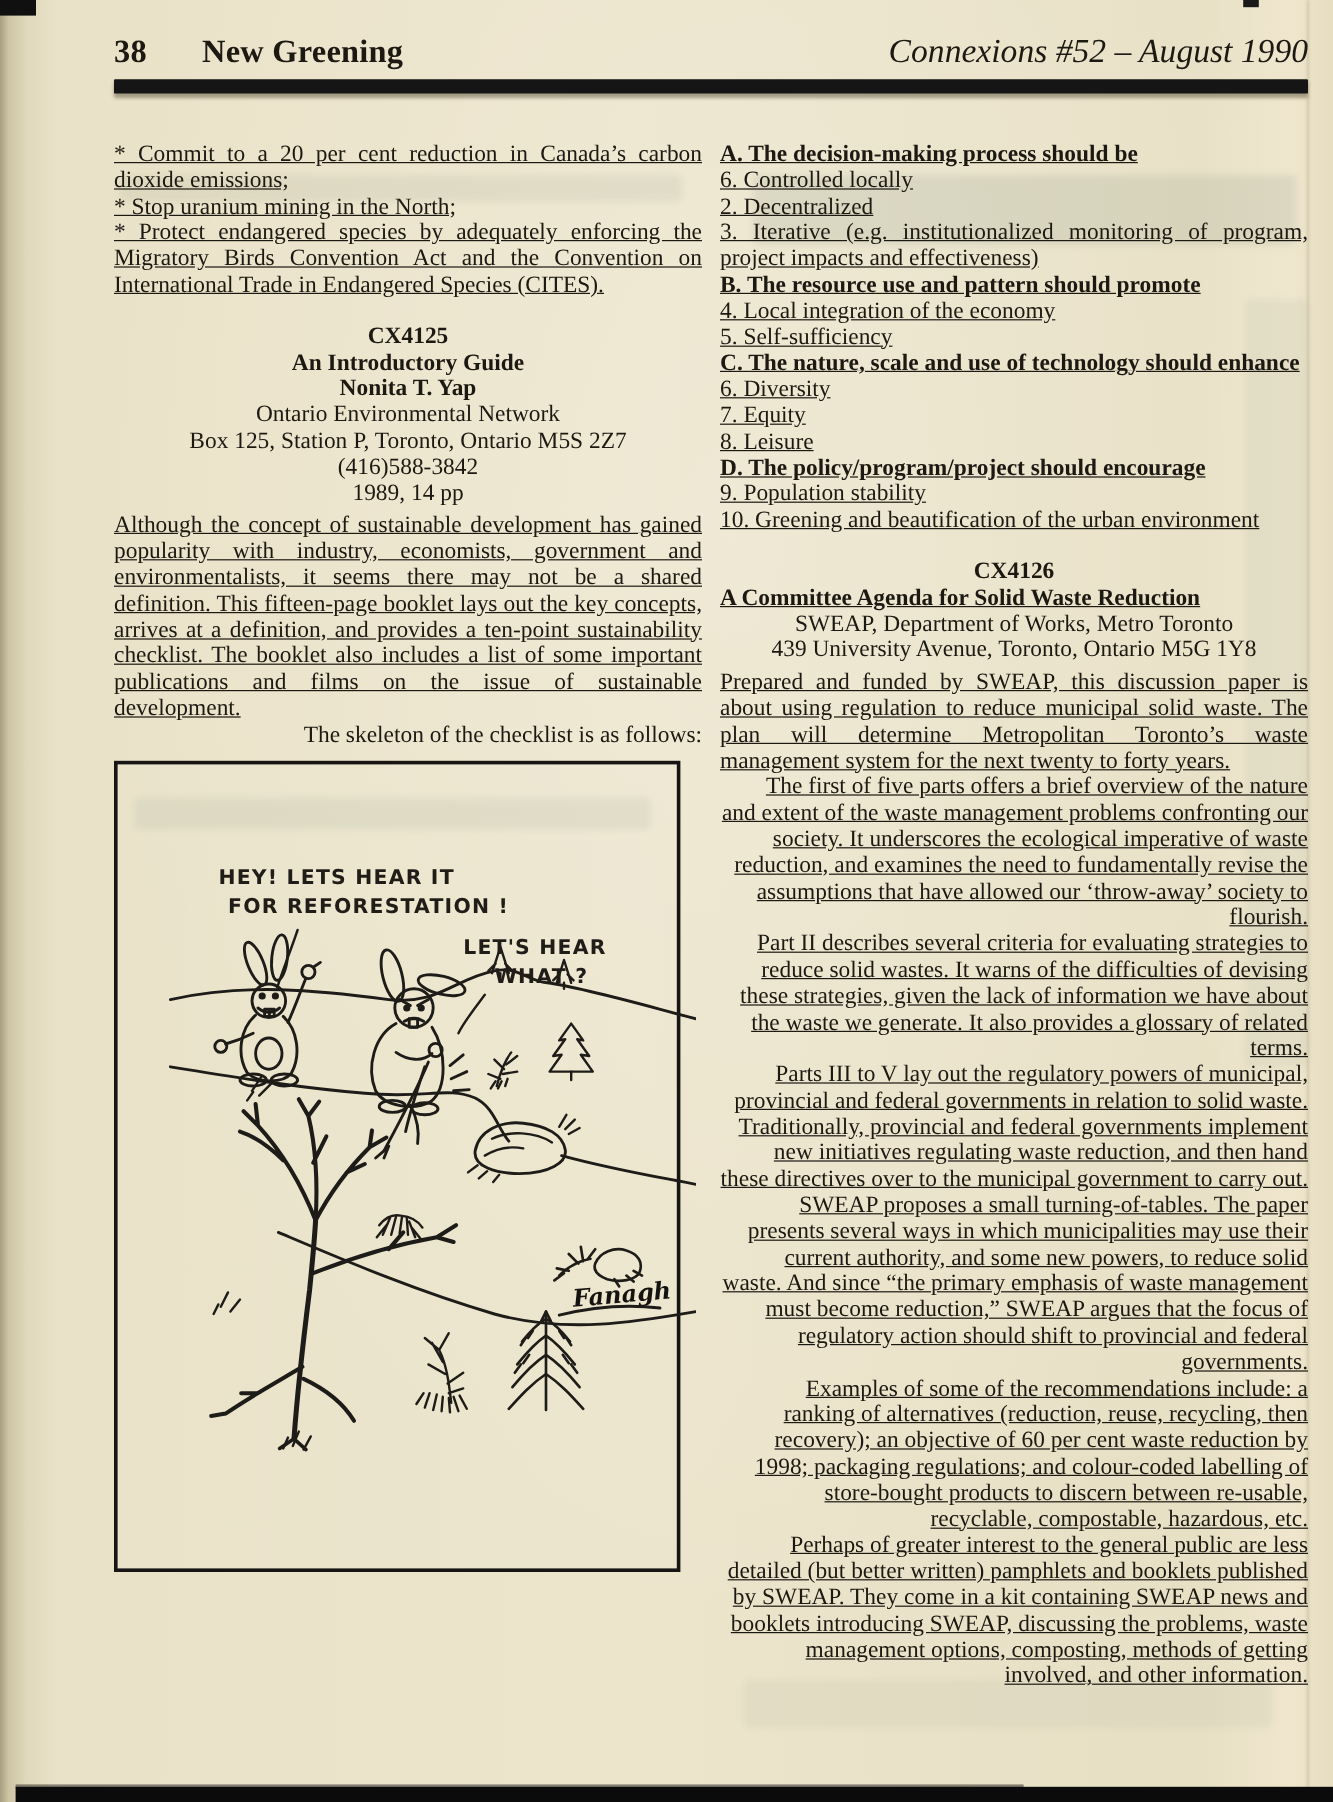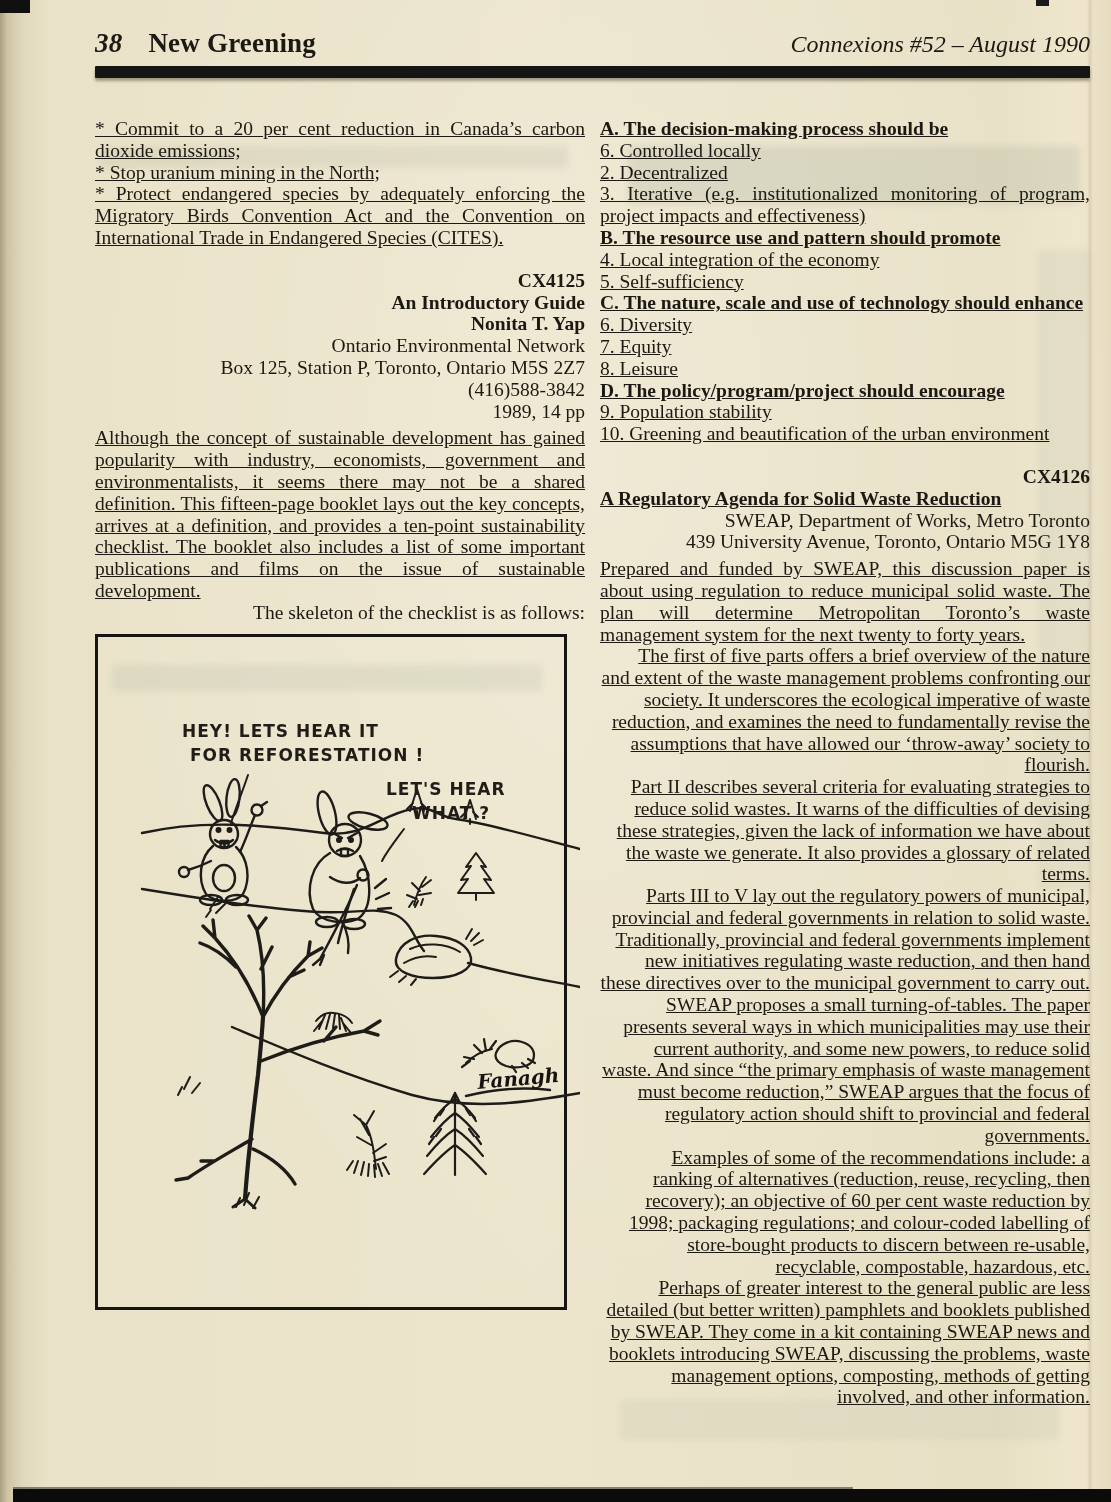--- a/index.html
+++ b/index.html
@@ -9,29 +9,29 @@
     background:
       radial-gradient(ellipse at 55% 30%, rgba(255,255,255,0.20), rgba(255,255,255,0) 62%),
       linear-gradient(90deg,#a89f80 0px,#cdc4a4 7px,#e0d8bc 22px,#eae2c8 48px,#ece4cb 48%,#e8e0c5 90%,#efe6cd 97%,#e6dcc0 100%),
       #e9e1c8;
   }
   .corner-mark{position:absolute;top:0;left:0;width:30px;height:13px;background:#101010;}
   .top-tick{position:absolute;top:0;left:1036px;width:13px;height:6px;background:#1a1a1a;}
   .crease{position:absolute;top:0;left:1089px;width:2px;height:100%;background:rgba(125,112,82,0.22);filter:blur(1px);}
   .header{position:absolute;top:28px;left:95px;width:995px;display:flex;justify-content:space-between;align-items:baseline;}
   .header-left{font-weight:bold;font-size:27px;letter-spacing:0.2px;}
-  .header-left .pgnum{margin-right:26px;font-style:italic;}
-  .issue{font-style:italic;font-size:24px;}
+  .header-left .pgnum{margin-right:46px;}
+  .issue{font-style:italic;font-size:28px;}
   .rule{position:absolute;top:66px;left:95px;width:995px;height:12px;background:#151515;border-radius:1px;box-shadow:0 3px 3px rgba(70,62,42,0.45);}
   .col{position:absolute;top:118px;width:490px;font-size:19.5px;line-height:21.8px;}
   .col-left{left:95px;}
   .col-right{left:600px;}
   .col p{margin:0;}
   .just{text-align:justify;text-decoration:underline;}
-  .line{text-align:right;white-space:nowrap;}
+  .line{text-align:center;white-space:nowrap;}
   .indent{text-indent:26px;text-align:right;}
   .bold{font-weight:bold;}
   .gap{height:21px;}
   .small-gap{height:5px;}
   .cartoon{
     position:relative;width:472px;height:676px;margin-top:10px;
     border:3px solid #171513;box-sizing:border-box;background:rgba(255,255,255,0.04);padding-left:16px;
   }
   .cartoon svg{display:block;}
   .speech{font-family:"DejaVu Sans",sans-serif;font-size:17px;font-weight:bold;letter-spacing:1px;fill:#201d18;}
@@ -230,21 +230,21 @@
     <p class="just">6. Diversity</p>
     <p class="just">7. Equity</p>
     <p class="just">8. Leisure</p>
     <p class="just bold">D. The policy/program/project should encourage</p>
     <p class="just">9. Population stability</p>
     <p class="just">10. Greening and beautification of the urban environment</p>
 
     <div class="gap"></div>
 
     <p class="line bold">CX4126</p>
-    <p class="just bold">A Regulatory Agenda for Solid Waste Reduction</p>
+    <p class="just bold">A Committee Agenda for Solid Waste Reduction</p>
     <p class="line">SWEAP, Department of Works, Metro Toronto</p>
     <p class="line">439 University Avenue, Toronto, Ontario M5G 1Y8</p>
 
     <div class="small-gap"></div>
 
     <p class="just">Prepared and funded by SWEAP, this discussion paper is about using regulation to reduce municipal solid waste. The plan will determine Metropolitan Toronto’s waste management system for the next twenty to forty years.</p>
     <p class="just indent">The first of five parts offers a brief overview of the nature and extent of the waste management problems confronting our society. It underscores the ecological imperative of waste reduction, and examines the need to fundamentally revise the assumptions that have allowed our ‘throw-away’ society to flourish.</p>
     <p class="just indent">Part II describes several criteria for evaluating strategies to reduce solid wastes. It warns of the difficulties of devising these strategies, given the lack of information we have about the waste we generate. It also provides a glossary of related terms.</p>
     <p class="just indent">Parts III to V lay out the regulatory powers of municipal, provincial and federal governments in relation to solid waste. Traditionally, provincial and federal governments implement new initiatives regulating waste reduction, and then hand these directives over to the municipal government to carry out. SWEAP proposes a small turning-of-tables. The paper presents several ways in which municipalities may use their current authority, and some new powers, to reduce solid waste. And since “the primary emphasis of waste management must become reduction,” SWEAP argues that the focus of regulatory action should shift to provincial and federal governments.</p>
     <p class="just indent">Examples of some of the recommendations include: a ranking of alternatives (reduction, reuse, recycling, then recovery); an objective of 60 per cent waste reduction by 1998; packaging regulations; and colour-coded labelling of store-bought products to discern between re-usable, recyclable, compostable, hazardous, etc.</p>

